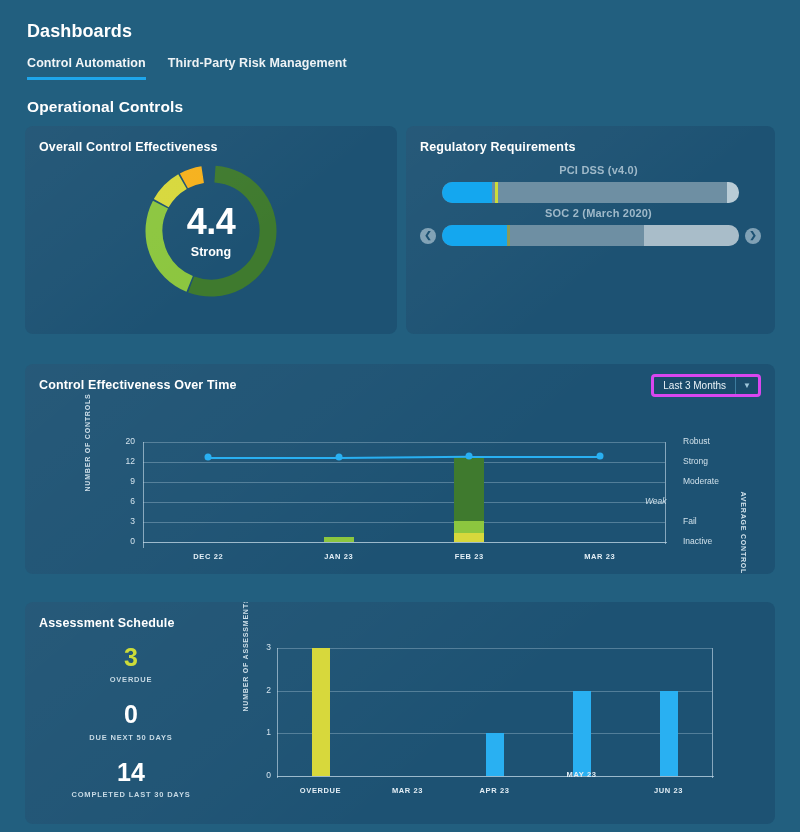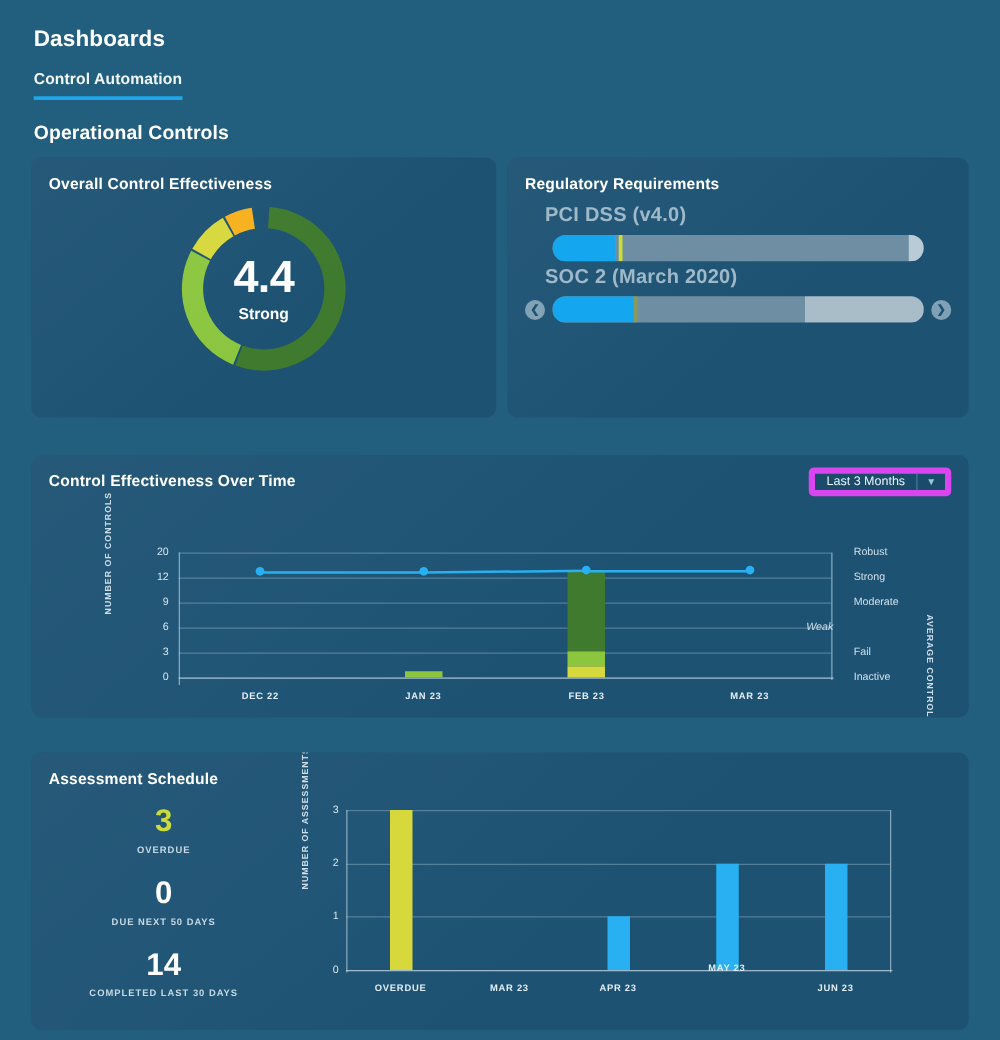--- a/index.html
+++ b/index.html
@@ -71,22 +71,22 @@
   .donut-label { font-size: 12.5px; font-weight: bold; margin-top: 5px; }
   .donut-caption {
     text-align: center; font-size: 7.5px; font-weight: bold;
     letter-spacing: .7px; color: #e8f1f6; position: relative; z-index: 2;
     margin-top: 4px;
   }
 
   
   .reg-body { padding: 6px 14px 0 14px; position: relative; z-index: 2; }
   .reg-name {
-    font-size: 16px; color: #9fb9c9; font-weight: bold;
-    margin: 4px 0 6px 16px; letter-spacing: .2px;
+    font-size: 11px; color: #9fb9c9; font-weight: bold;
+    margin: 4px 0 6px 16px; letter-spacing: .2px; text-align: center;
   }
   .bar-row { display: flex; align-items: center; gap: 6px; }
   .bar-track {
     flex: 1; height: 21px; border-radius: 11px;
     background: #6e8fa3; position: relative; overflow: hidden;
   }
   .bar-seg { position: absolute; top: 0; bottom: 0; }
   .arrow-btn {
     width: 16px; height: 16px; border-radius: 50%;
     background: rgba(210,226,235,.55);
@@ -95,21 +95,21 @@
     cursor: pointer; flex: 0 0 16px; line-height: 1;
   }
   .arrow-spacer { width: 16px; flex: 0 0 16px; }
 
   
   .card-overtime { height: 210px; margin-top: 30px; }
   .overtime-head { display: flex; align-items: flex-start; justify-content: space-between; }
   .dropdown {
     position: relative; z-index: 3; margin: 10px 14px 0 0;
     display: flex; align-items: center;
-    background: #1a4b6b; border: 5px solid #d946ef;
+    background: #1a4b6b; border: 3px solid #d946ef;
     border-radius: 4px; height: 23px; cursor: pointer;
   }
   .dropdown-label { font-size: 10px; padding: 0 9px; color: #eaf3f8; white-space: nowrap; }
   .dropdown-div { width: 1px; align-self: stretch; background: #3d7c9e; }
   .dropdown-chev { padding: 0 7px; font-size: 8px; color: #9ec6da; }
 
   .chart-area { position: relative; z-index: 2; }
 
   .vlabel {
     position: absolute; font-size: 7px; font-weight: bold;
@@ -151,20 +151,21 @@
 </style>
 </head>
 <body>
 
 <div class="page">
 
   <div class="page-title">Dashboards</div>
 
   <div class="tabs">
     <div class="tab active">Control Automation</div>
+    <div class="tab inactive">Third-Party Risk Management</div>
   </div>
 
   <div class="section-title">Operational Controls</div>
 
   <div class="row-top">
 
     <div class="card card-effectiveness">
       <div class="card-title">Overall Control Effectiveness</div>
       <div class="donut-wrap">
         <svg width="150" height="150" viewBox="0 0 150 150">

